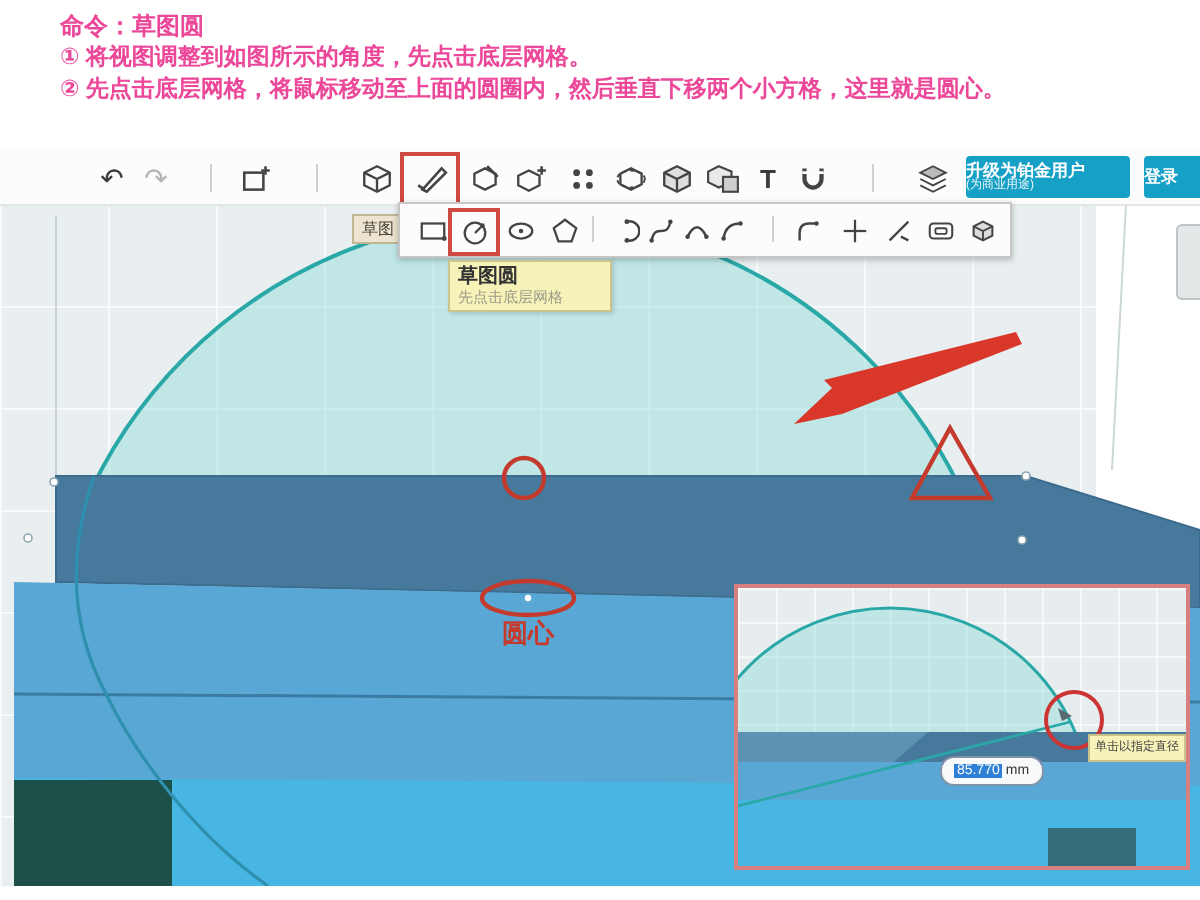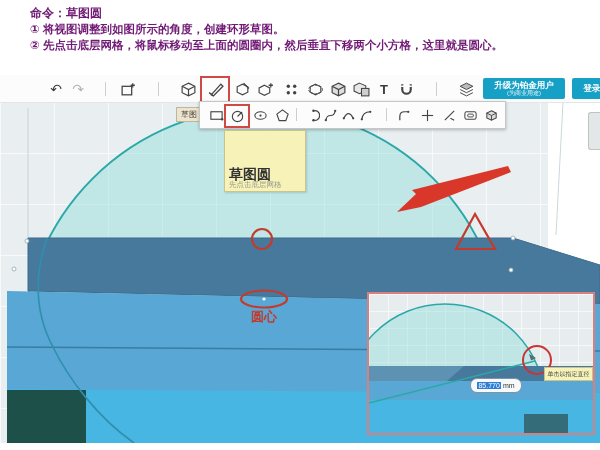--- a/index.html
+++ b/index.html
@@ -1,46 +1,46 @@
 <!DOCTYPE html>
 <html><head>
 <meta charset="utf-8">
 <style>
   html,body{margin:0;padding:0;}
   .page{position:relative;width:600px;height:450px;background:#ffffff;overflow:hidden;
         font-family:"Liberation Sans","DejaVu Sans",sans-serif;}
   
-  .hdr{position:absolute;left:30px;top:5px;width:560px;color:#701a75;}
+  .hdr{position:absolute;left:30px;top:5px;width:560px;color:#ec4899;}
   .hdr .t{font-size:12px;font-weight:bold;line-height:16px;}
   .hdr .s{font-size:11.5px;font-weight:bold;line-height:16px;white-space:nowrap;}
   
   .toolbar{position:absolute;left:0;top:75px;width:600px;height:27px;background:#fcfcfc;
            border-bottom:1px solid #e2e6e7;z-index:10;}
   .mi{position:absolute;top:4px;width:20px;height:20px;display:flex;align-items:center;
       justify-content:center;color:#3c3c3c;font-size:14px;}
   .mi svg{width:17px;height:17px;}
   .sep{position:absolute;top:7px;width:1px;height:14px;background:#cfcfcf;}
   .redbox{position:absolute;border:2px solid #cf4a42;z-index:12;background:transparent;
           display:flex;align-items:center;justify-content:center;}
   .btn{position:absolute;top:3px;height:21px;background:#17a0c6;color:#fff;border-radius:2px;
-       display:flex;flex-direction:column;align-items:center;justify-content:center;cursor:pointer;}
+       display:flex;flex-direction:column;justify-content:center;cursor:pointer;}
   .btn .l1{font-size:8.5px;font-weight:bold;line-height:9px;white-space:nowrap;}
   .btn .l2{font-size:6px;line-height:7px;white-space:nowrap;opacity:.9;}
   
   .subbar{position:absolute;left:199px;top:101px;width:305px;height:26px;background:#fcfcfc;
           border:1px solid #c6c6c6;box-shadow:0 1px 3px rgba(0,0,0,.25);z-index:11;}
   .si{position:absolute;top:5px;width:16px;height:16px;display:flex;align-items:center;
       justify-content:center;color:#3c3c3c;}
   .si svg{width:15px;height:15px;}
   .ssep{position:absolute;top:6px;width:1px;height:13px;background:#cfcfcf;}
   .tag{position:absolute;left:176px;top:107px;width:24px;height:13px;background:#ece4d0;
        border:1px solid #bfb694;color:#4a443a;font-size:8px;line-height:13px;text-align:center;z-index:11;}
   .tip{position:absolute;left:224px;top:130px;width:72px;background:#f6f2b8;border:1px solid #cbc48e;
        padding:2px 4px;z-index:13;box-shadow:1px 1px 2px rgba(0,0,0,.15);}
-  .tip .tt{font-size:14px;font-weight:bold;color:#333;line-height:11px;margin-top:36px;}
+  .tip .tt{font-size:10px;font-weight:bold;color:#333;line-height:11px;}
   .tip .ts{font-size:7.5px;color:#9a9a8a;line-height:9px;}
   
   .canvas{position:absolute;left:0;top:102px;width:548px;height:341px;background-color:#e9eff1;
           background-image:linear-gradient(rgba(255,255,255,.65) 1px,transparent 1px),
                            linear-gradient(90deg,rgba(255,255,255,.65) 1px,transparent 1px);
           background-size:54px 51px;z-index:1;}
   .scene{position:absolute;left:0;top:0;}
   .clabel{position:absolute;left:238px;top:206px;width:52px;text-align:center;color:#c43b2e;
           font-size:13px;font-weight:bold;z-index:4;}
   .sidefrag{position:absolute;left:588px;top:112px;width:12px;height:36px;background:#e3e7e8;
@@ -59,21 +59,21 @@
         border:1px solid #c9c28d;font-size:6px;line-height:12px;color:#444;text-align:center;
         white-space:nowrap;overflow:hidden;z-index:7;}
 </style>
 </head>
 <body>
 
 <div class="page">
 
   <div class="hdr">
     <div class="t">命令：草图圆</div>
-    <div class="s">① 将视图调整到如图所示的角度，创建环形草图。</div>
+    <div class="s">① 将视图调整到如图所示的角度，先点击底层网格。</div>
     <div class="s">② 先点击底层网格，将鼠标移动至上面的圆圈内，然后垂直下移两个小方格，这里就是圆心。</div>
   </div>
 
   <div class="toolbar">
     <div class="mi" style="left:46px;">↶</div>
     <div class="mi" style="left:68px;color:#b4b4b4;">↷</div>
     <div class="sep" style="left:105px;"></div>
     <div class="mi" style="left:118px;">
       <svg viewBox="0 0 16 16">
           <rect x="2" y="5" width="9" height="8" fill="none" stroke="#444" stroke-width="1.2"></rect>

